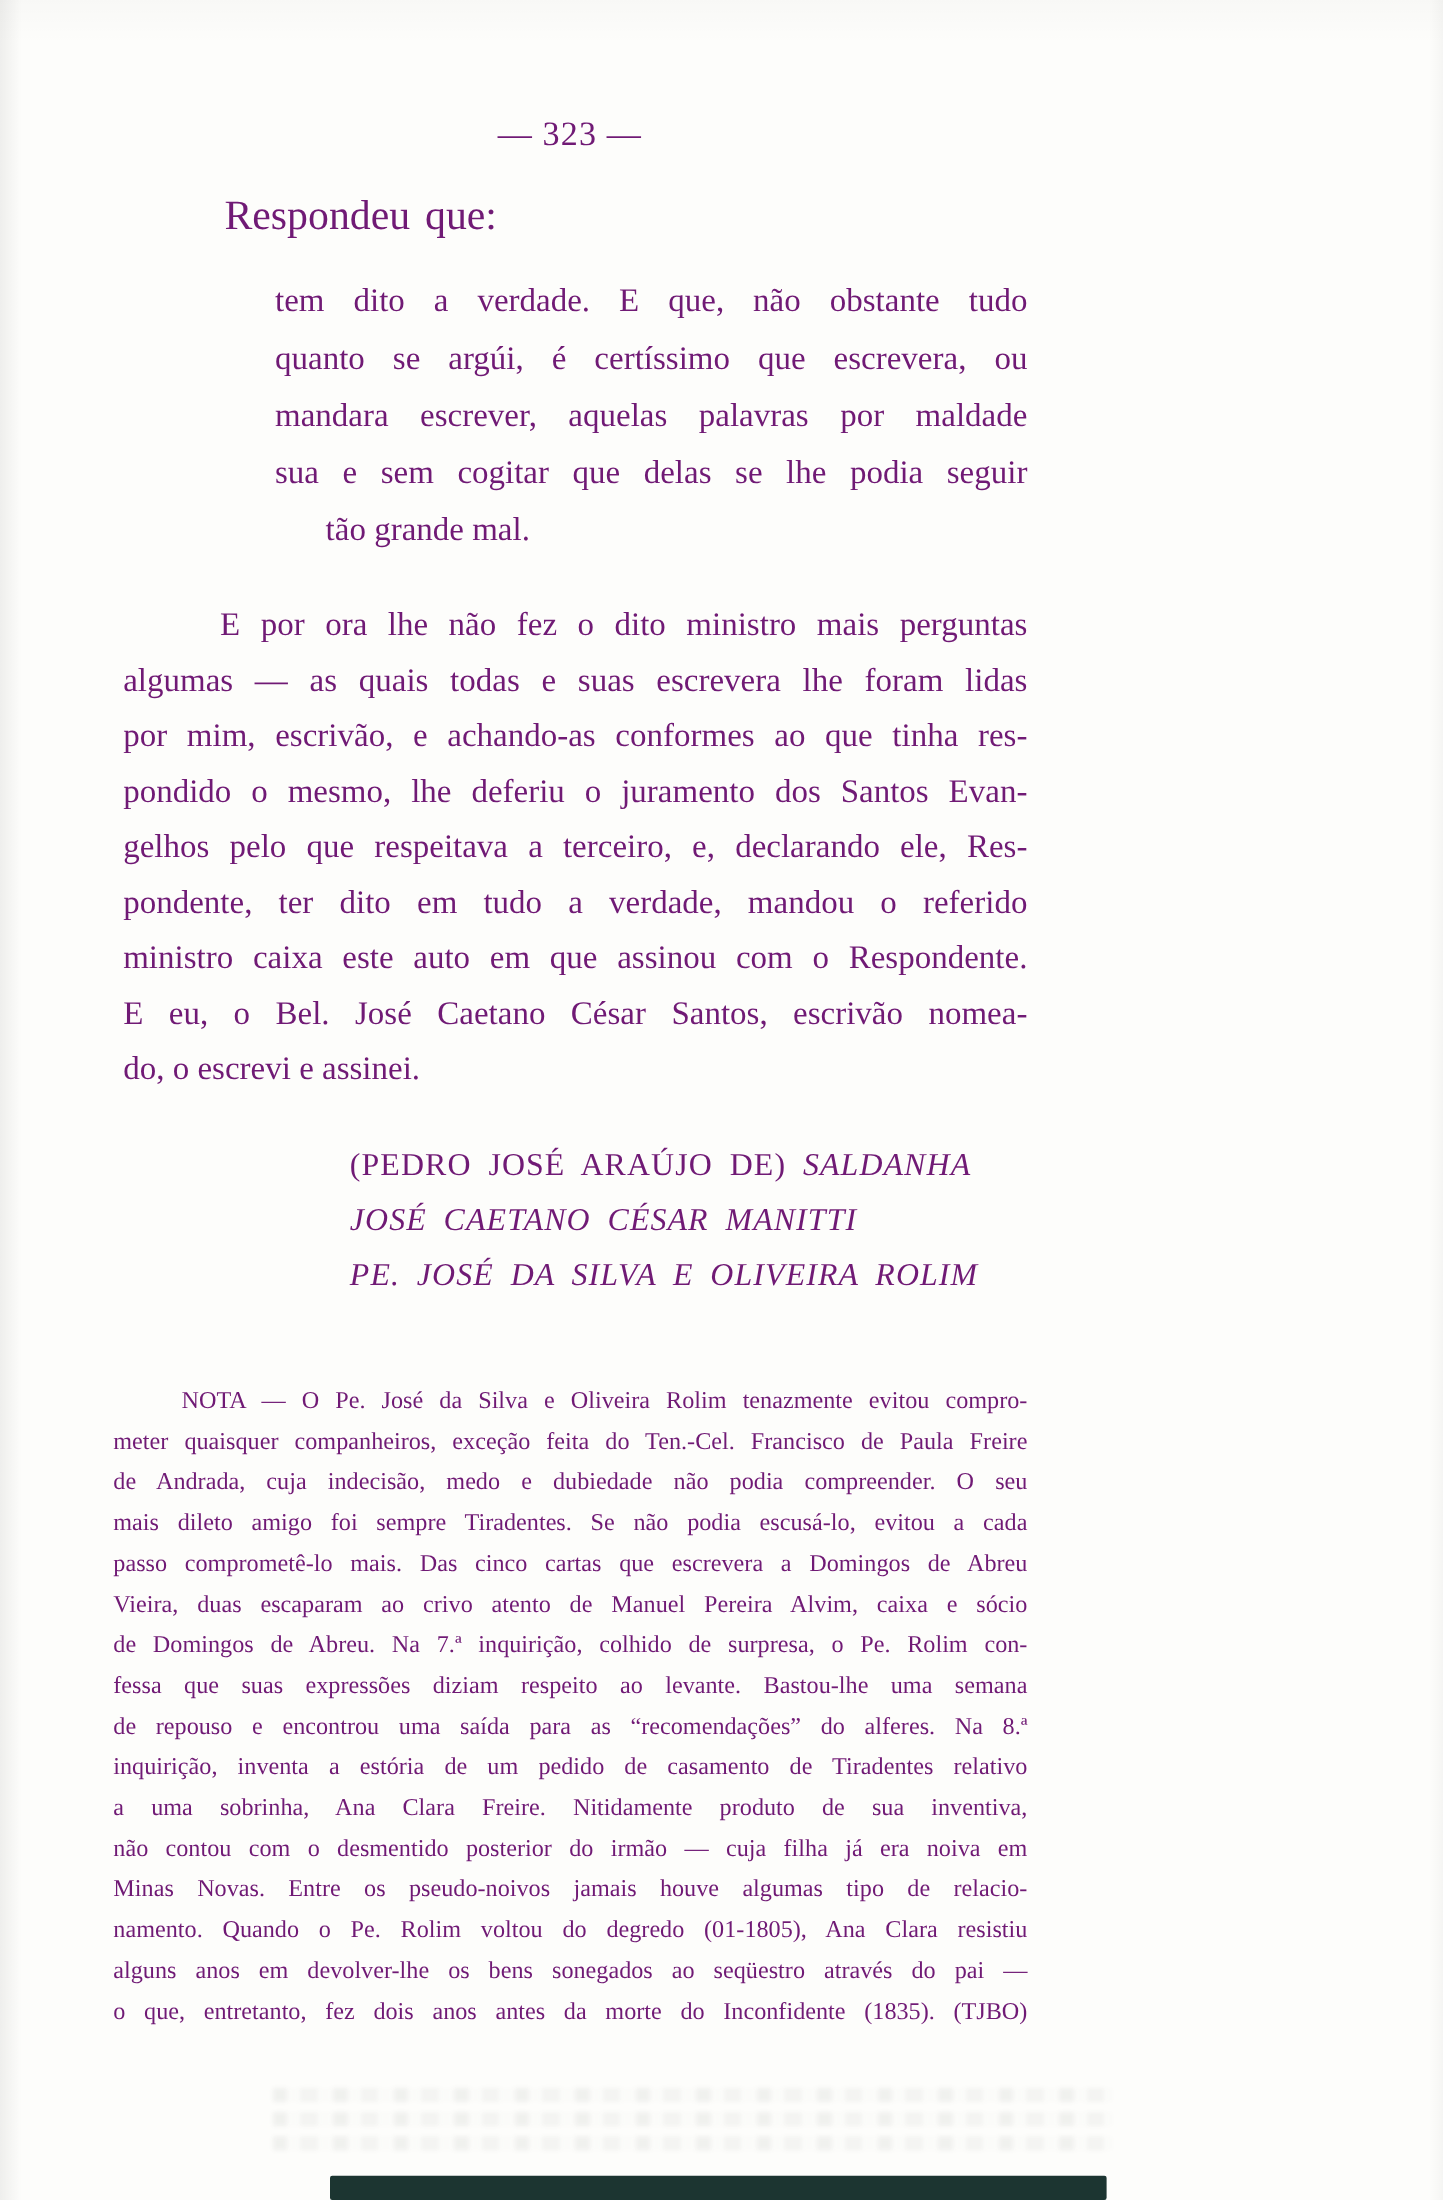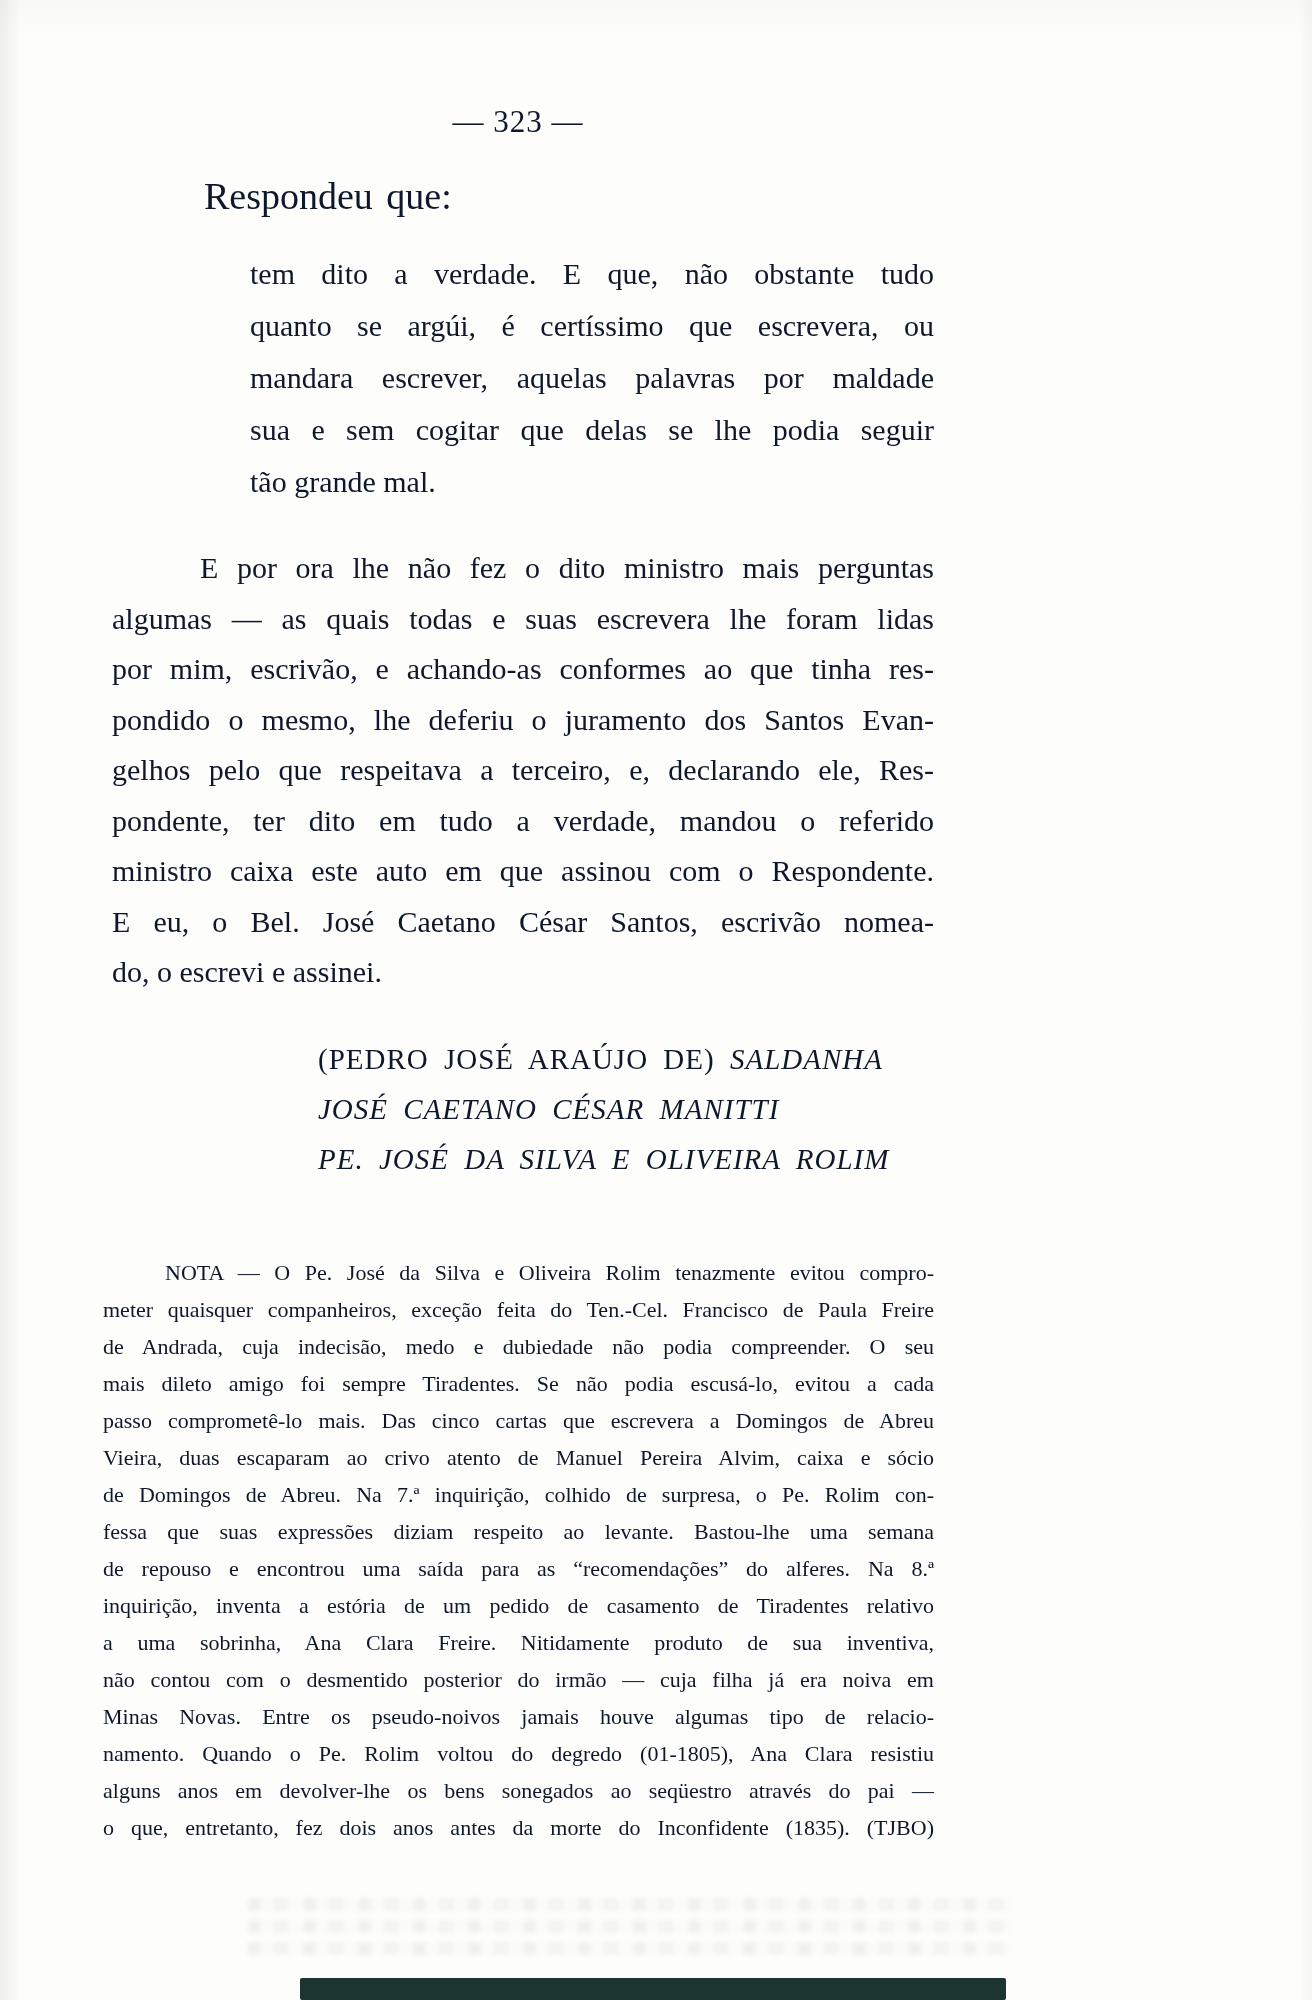--- a/index.html
+++ b/index.html
@@ -40,21 +40,21 @@
     word-spacing: 4px;
   }
 
   .quote {
     position: absolute;
     top: 248px; left: 250px; width: 684px;
     font-size: 30px;
     line-height: 52px;
   }
   .quote .line { text-align: justify; text-align-last: justify; }
-  .quote .line:last-child { text-align-last: left; }
+  .quote .line:last-child { text-align-last: left; margin-left: 46px; }
 
   .para {
     position: absolute;
     top: 543px; left: 112px; width: 822px;
     font-size: 30px;
     line-height: 50.5px;
   }
   .para .line { text-align: justify; text-align-last: justify; }
   .para .line:first-child { padding-left: 88px; }
   .para .line:last-child { text-align-last: left; }
@@ -99,21 +99,21 @@
   .bottom-strip {
     position: absolute;
     top: 1978px; left: 300px; width: 706px; height: 22px;
     border-radius: 2px;
     filter: blur(0.6px);
   }
 </style>
 </head>
 <body>
 
-<div class="page" style="background: rgb(253, 253, 251); color: #0f172a;">
+<div class="page" style="background: rgb(253, 253, 251); color: #701a75;">
 
   <div class="pageno">— 323 —</div>
 
   <div class="intro">Respondeu que:</div>
 
   <div class="quote">
       <div class="line">tem dito a verdade. E que, não obstante tudo</div>
       <div class="line">quanto se argúi, é certíssimo que escrevera, ou</div>
       <div class="line">mandara escrever, aquelas palavras por maldade</div>
       <div class="line">sua e sem cogitar que delas se lhe podia seguir</div>

